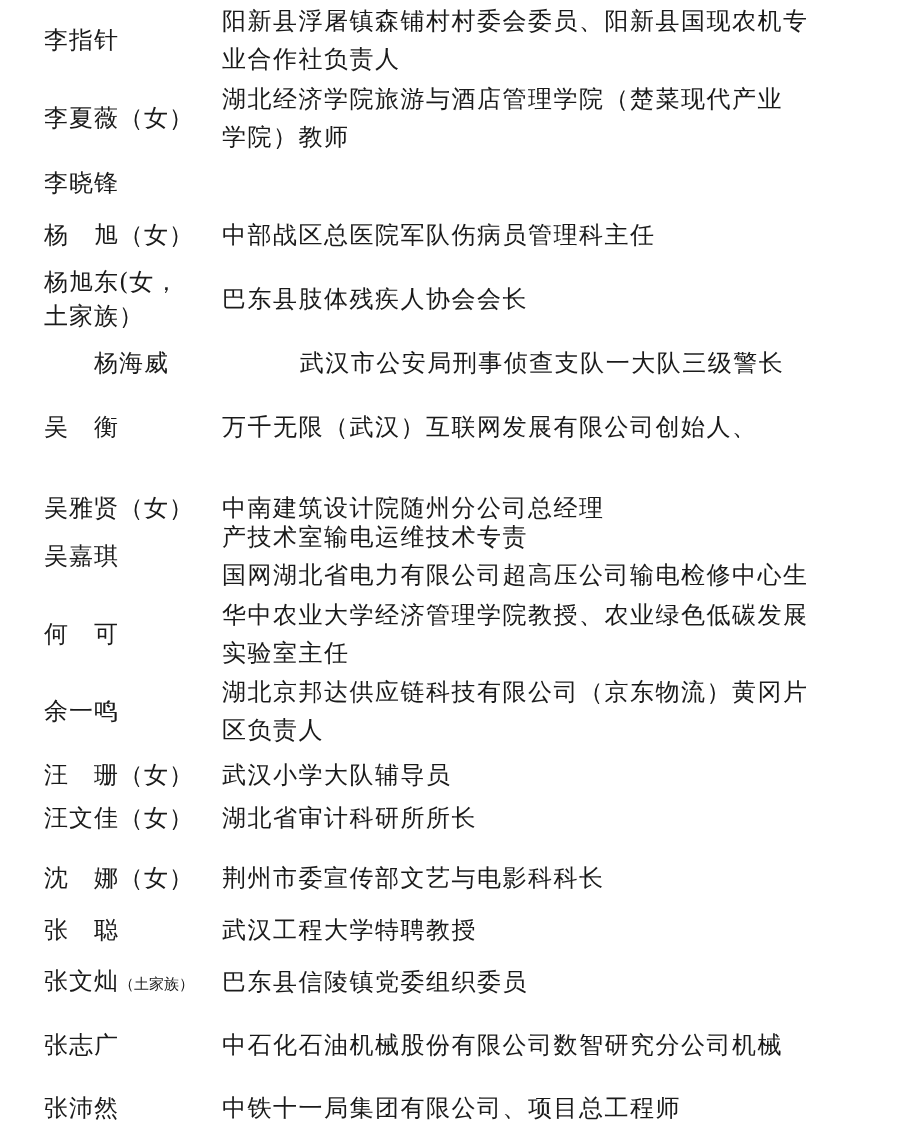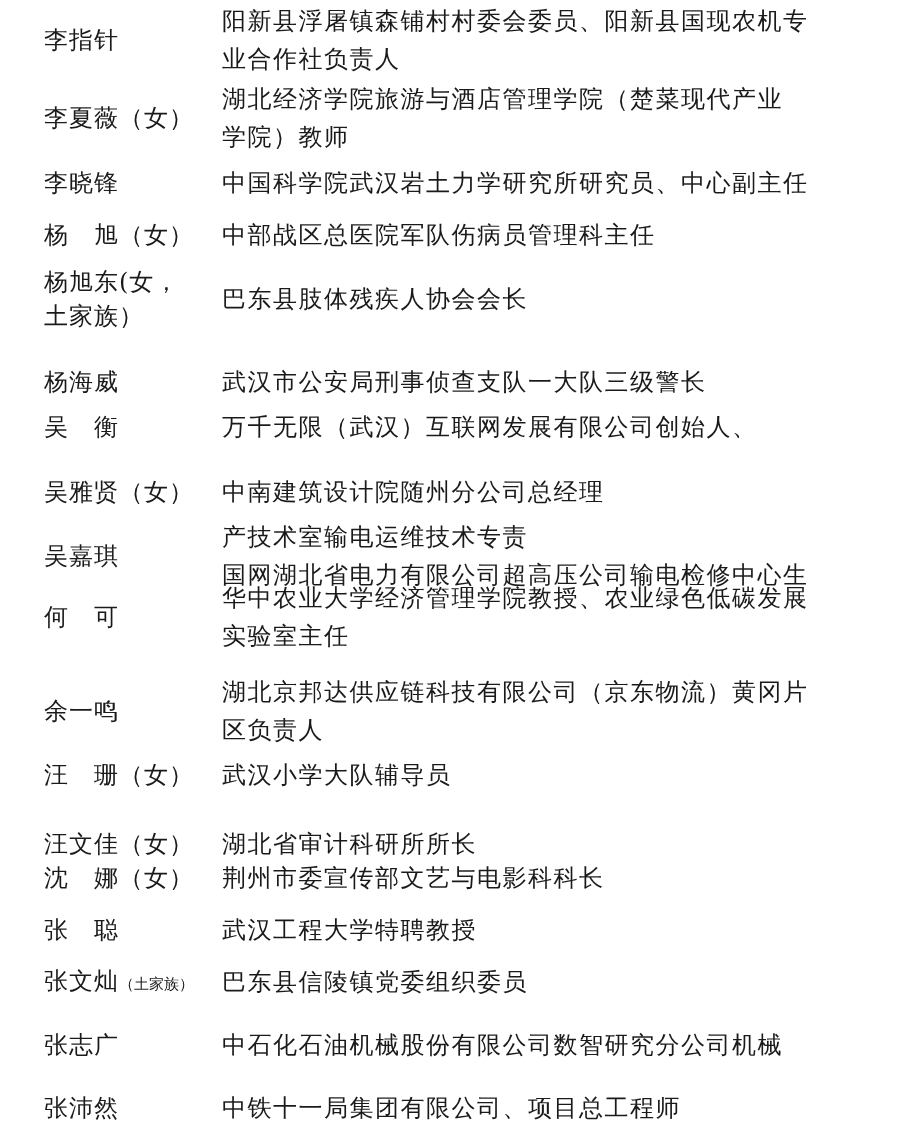--- a/index.html
+++ b/index.html
@@ -70,70 +70,67 @@
   <div class="row" style="top:82px;height:72px;">
     <span class="name">李夏薇（女）</span>
     <span class="desc">
       <span class="line">湖北经济学院旅游与酒店管理学院（楚菜现代产业</span>
       <span class="line">学院）教师</span>
     </span>
   </div>
 
   <div class="row" style="top:163px;height:40px;">
     <span class="name">李晓锋</span>
-    <span class="desc">
-      <span class="line">中国科学院武汉岩土力学研究所研究员、中心副主任</span>
-    </span>
   </div>
 
   <div class="row" style="top:215px;height:40px;">
     <span class="name">杨　旭（女）</span>
     <span class="desc">
       <span class="line">中部战区总医院军队伤病员管理科主任</span>
     </span>
   </div>
 
   <div class="row" style="top:264px;height:70px;">
     <span class="name">杨旭东(女，
 土家族）</span>
     <span class="desc">
       <span class="line">巴东县肢体残疾人协会会长</span>
     </span>
   </div>
 
-  <div class="row" style="top:362px;height:40px;">
+  <div class="row" style="top:343px;height:40px;text-align:center;">
     <span class="name">杨海威</span>
     <span class="desc">
       <span class="line">武汉市公安局刑事侦查支队一大队三级警长</span>
     </span>
   </div>
 
   <div class="row" style="top:390px;height:74px;">
     <span class="name">吴　衡</span>
     <span class="desc">
       <span class="line">万千无限（武汉）互联网发展有限公司创始人、</span>
     </span>
   </div>
 
-  <div class="row" style="top:472px;height:40px;text-decoration:underline;">
+  <div class="row" style="top:488px;height:40px;text-decoration:underline;">
     <span class="name">吴雅贤（女）</span>
     <span class="desc">
       <span class="line">中南建筑设计院随州分公司总经理</span>
     </span>
   </div>
 
   <div class="row" style="top:519px;height:74px;">
     <span class="name">吴嘉琪</span>
     <span class="desc">
       <span class="line">产技术室输电运维技术专责</span>
       <span class="line">国网湖北省电力有限公司超高压公司输电检修中心生</span>
     </span>
   </div>
 
-  <div class="row" style="top:580px;height:74px;">
+  <div class="row" style="top:597px;height:74px;">
     <span class="name">何　可</span>
     <span class="desc">
       <span class="line">华中农业大学经济管理学院教授、农业绿色低碳发展</span>
       <span class="line">实验室主任</span>
     </span>
   </div>
 
   <div class="row" style="top:674px;height:74px;padding-left:8px;">
     <span class="name">余一鸣</span>
     <span class="desc">
@@ -142,21 +139,21 @@
     </span>
   </div>
 
   <div class="row" style="top:755px;height:40px;">
     <span class="name">汪　珊（女）</span>
     <span class="desc">
       <span class="line">武汉小学大队辅导员</span>
     </span>
   </div>
 
-  <div class="row" style="top:824px;height:40px;">
+  <div class="row" style="top:798px;height:40px;">
     <span class="name">汪文佳（女）</span>
     <span class="desc">
       <span class="line">湖北省审计科研所所长</span>
     </span>
   </div>
 
   <div class="row" style="top:858px;height:40px;padding-left:12px;">
     <span class="name">沈　娜（女）</span>
     <span class="desc">
       <span class="line">荆州市委宣传部文艺与电影科科长</span>

